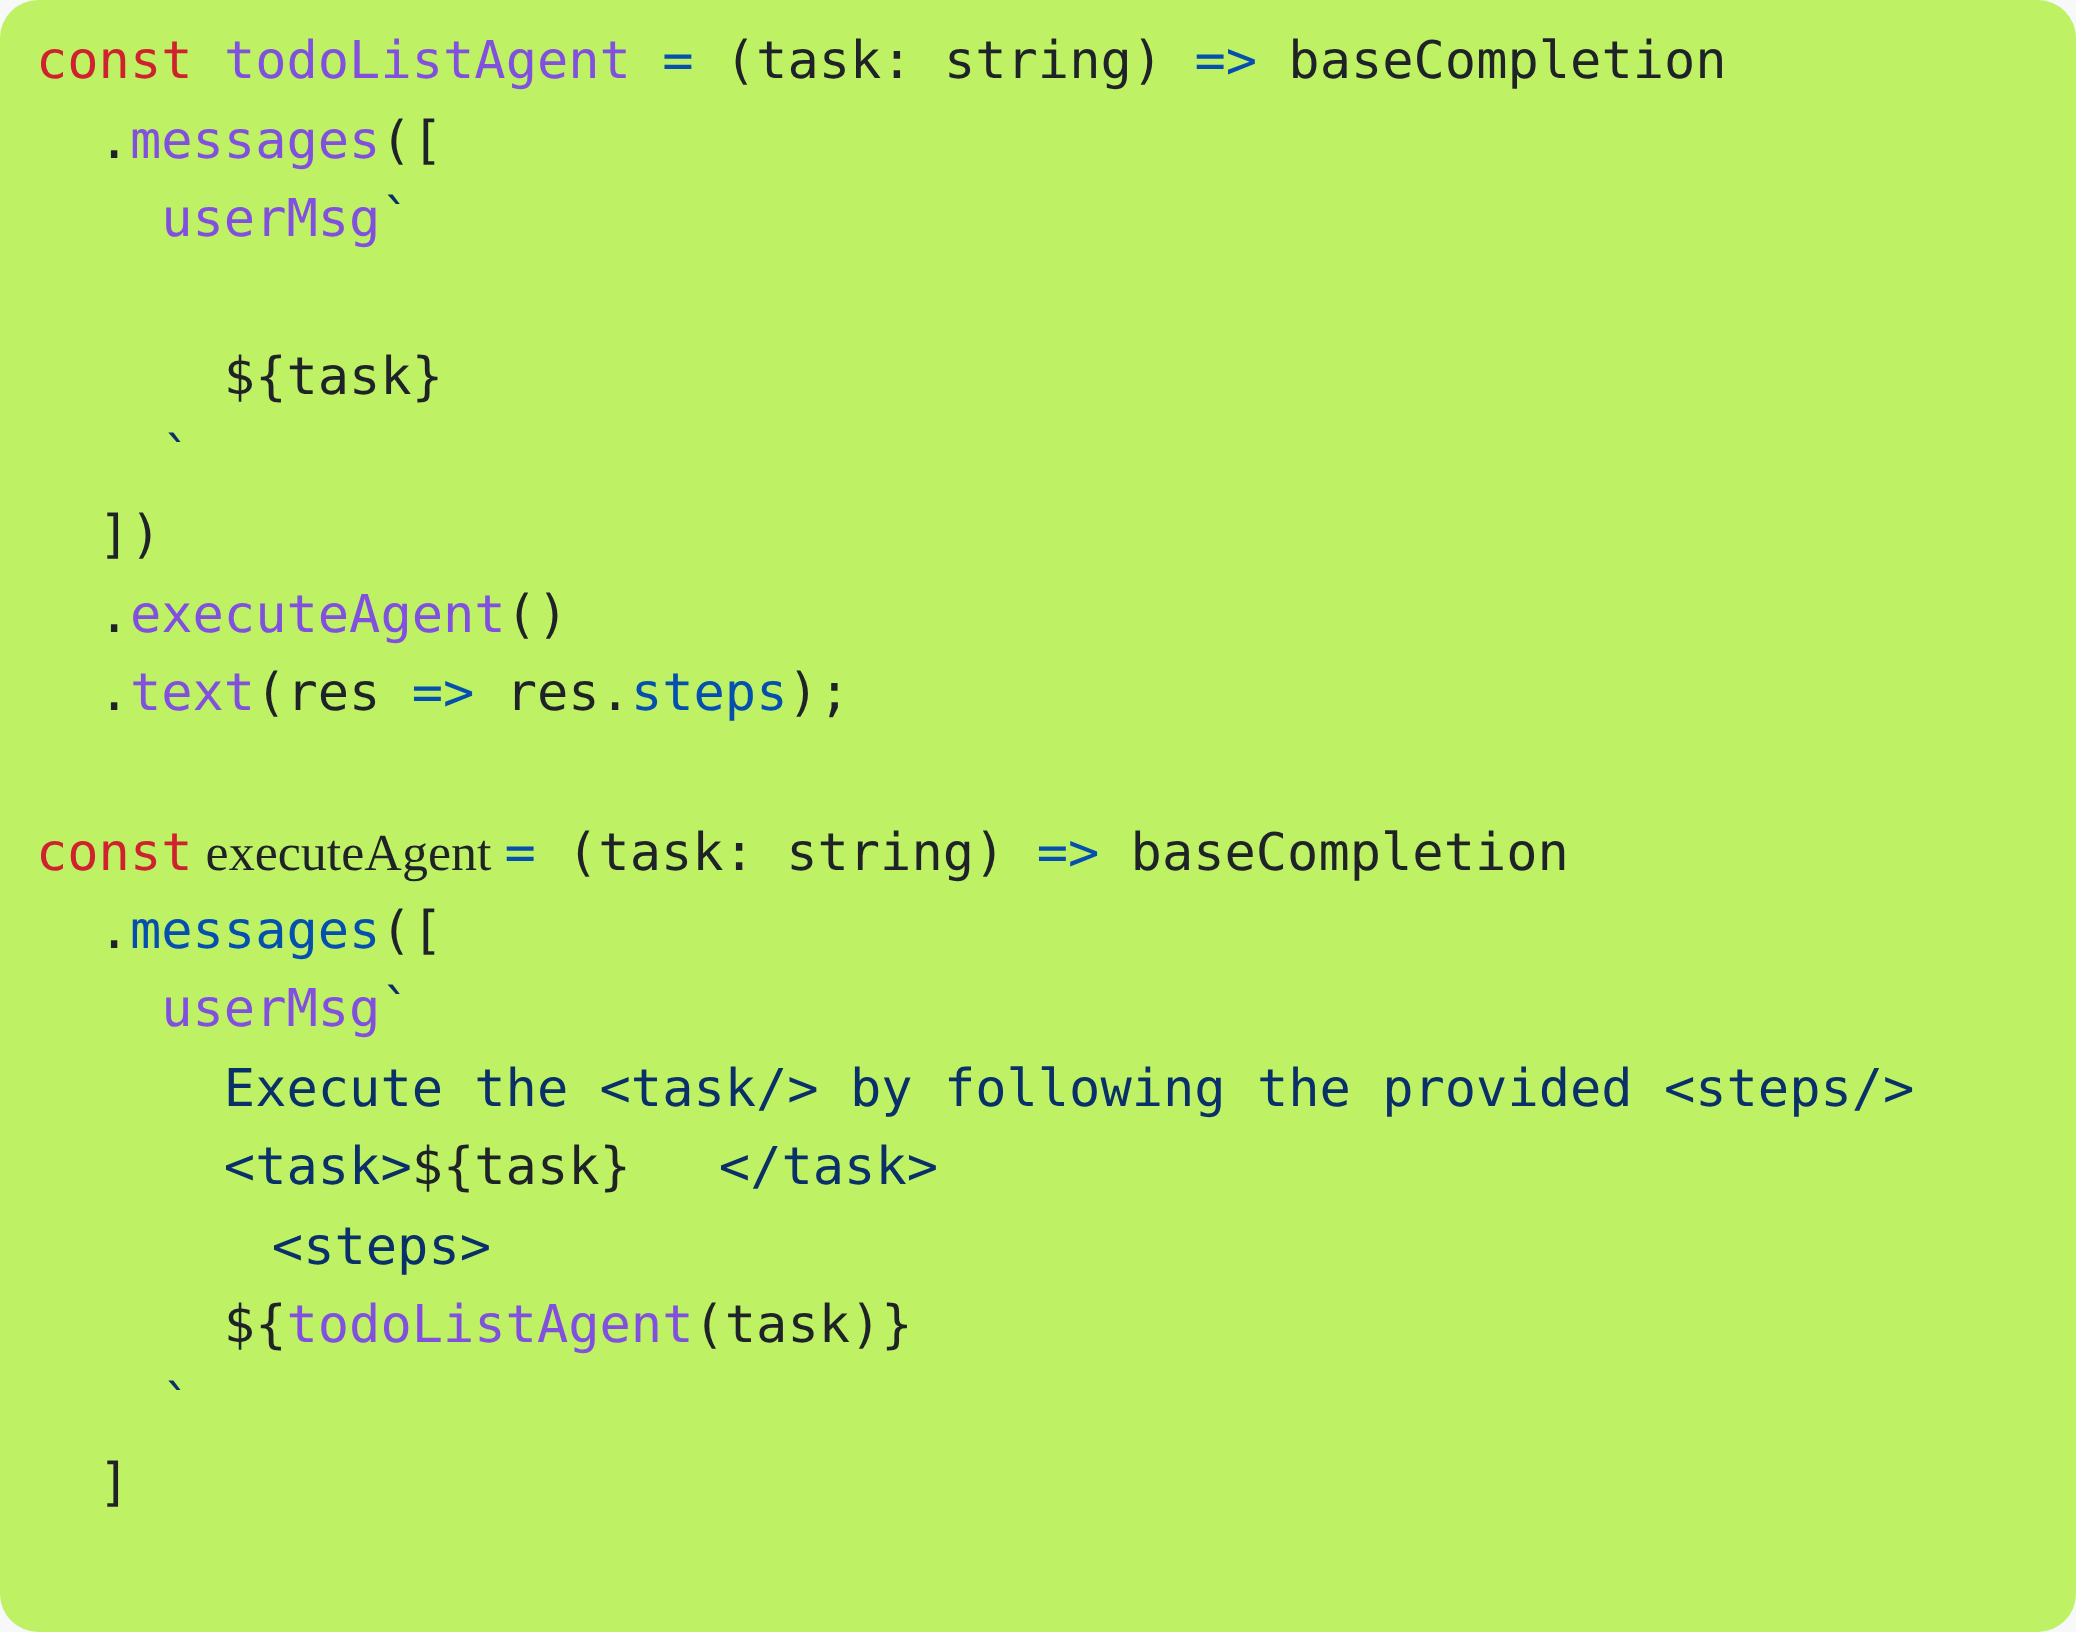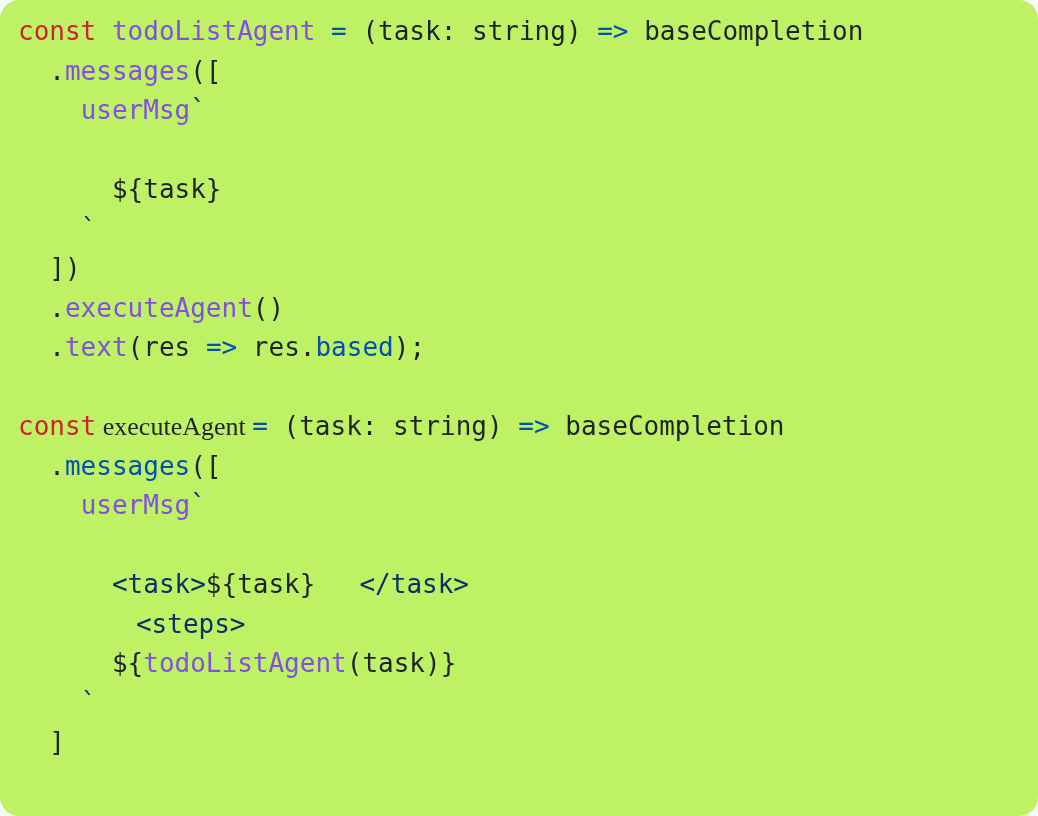--- a/index.html
+++ b/index.html
@@ -38,25 +38,25 @@
 <div class="code-block">
   <div id="code-lines">
       <div class="code-line"><span style="color: rgb(207, 34, 46);">const</span><span style="color: rgb(31, 35, 40);"> </span><span style="color: rgb(130, 80, 223);">todoListAgent</span><span style="color: rgb(31, 35, 40);"> </span><span style="color: rgb(5, 80, 174);">=</span><span style="color: rgb(31, 35, 40);"> (task: string) </span><span style="color: rgb(5, 80, 174);">=&gt;</span><span style="color: rgb(31, 35, 40);"> baseCompletion</span></div>
       <div class="code-line"><span style="color: rgb(31, 35, 40);">  .</span><span style="color: rgb(130, 80, 223);">messages</span><span style="color: rgb(31, 35, 40);">([</span></div>
       <div class="code-line"><span style="color: rgb(31, 35, 40);">    </span><span style="color: rgb(130, 80, 223);">userMsg</span><span style="color: rgb(10, 48, 105);">`</span></div>
       <div class="code-line"><span style="color: rgb(31, 35, 40);">      </span></div>
       <div class="code-line"><span style="color: rgb(31, 35, 40);">      ${task}</span></div>
       <div class="code-line"><span style="color: rgb(31, 35, 40);">    </span><span style="color: rgb(10, 48, 105);">`</span></div>
       <div class="code-line"><span style="color: rgb(31, 35, 40);">  ])</span></div>
       <div class="code-line"><span style="color: rgb(31, 35, 40);">  .</span><span style="color: rgb(130, 80, 223);">executeAgent</span><span style="color: rgb(31, 35, 40);">()</span></div>
-      <div class="code-line"><span style="color: rgb(31, 35, 40);">  .</span><span style="color: rgb(130, 80, 223);">text</span><span style="color: rgb(31, 35, 40);">(res </span><span style="color: rgb(5, 80, 174);">=&gt;</span><span style="color: rgb(31, 35, 40);"> res.</span><span style="color: rgb(5, 80, 174);">based</span><span style="color: rgb(31, 35, 40);">);</span></div>
+      <div class="code-line"><span style="color: rgb(31, 35, 40);">  .</span><span style="color: rgb(130, 80, 223);">text</span><span style="color: rgb(31, 35, 40);">(res </span><span style="color: rgb(5, 80, 174);">=&gt;</span><span style="color: rgb(31, 35, 40);"> res.</span><span style="color: rgb(5, 80, 174);">steps</span><span style="color: rgb(31, 35, 40);">);</span></div>
       <div class="code-line"></div>
       <div class="code-line"><span style="color: rgb(207, 34, 46);">const</span><span style="color: rgb(31, 35, 40); font-family: Liberation Serif, serif;"> executeAgent </span><span style="color: rgb(5, 80, 174);">=</span><span style="color: rgb(31, 35, 40);"> (task: string) </span><span style="color: rgb(5, 80, 174);">=&gt;</span><span style="color: rgb(31, 35, 40);"> baseCompletion</span></div>
       <div class="code-line"><span style="color: rgb(31, 35, 40);">  .</span><span style="color: rgb(5, 80, 174);">messages</span><span style="color: rgb(31, 35, 40);">([</span></div>
       <div class="code-line"><span style="color: rgb(31, 35, 40);">    </span><span style="color: rgb(130, 80, 223);">userMsg</span><span style="color: rgb(10, 48, 105);">`</span></div>
-      <div class="code-line"><span style="color: rgb(31, 35, 40);">      </span></div>
+      <div class="code-line"><span style="color: rgb(31, 35, 40);">      </span><span style="color: rgb(10, 48, 105);">Execute the &lt;task/&gt; by following the provided &lt;steps/&gt;</span></div>
       <div class="code-line"><span style="color: rgb(31, 35, 40);">      </span><span style="color: rgb(10, 48, 105); text-align: right;">&lt;task&gt;</span><span style="color: rgb(31, 35, 40);">${task}</span><span style="color: rgb(10, 48, 105); margin-left: 44px;">&lt;/task&gt;</span></div>
       <div class="code-line"><span style="color: rgb(31, 35, 40);">      </span><span style="color: rgb(10, 48, 105); margin-left: 24px;">&lt;steps&gt;</span></div>
       <div class="code-line"><span style="color: rgb(31, 35, 40);">      ${</span><span style="color: rgb(130, 80, 223);">todoListAgent</span><span style="color: rgb(31, 35, 40);">(task)}</span></div>
       <div class="code-line"><span style="color: rgb(31, 35, 40);">    </span><span style="color: rgb(10, 48, 105);">`</span></div>
       <div class="code-line"><span style="color: rgb(31, 35, 40);">  ]</span></div>
     </div>
 </div>
 
 </body></html>

